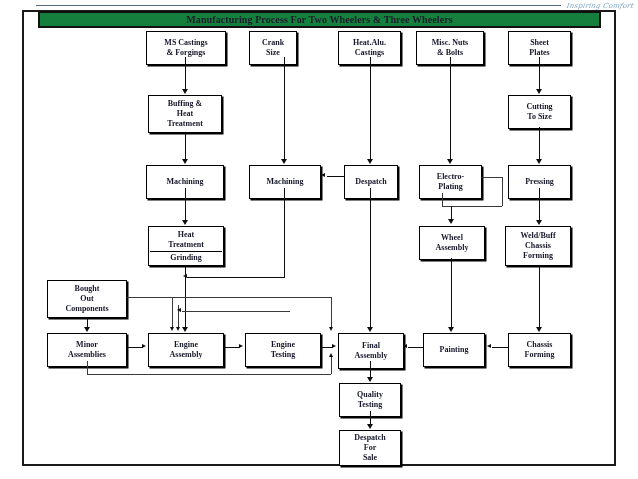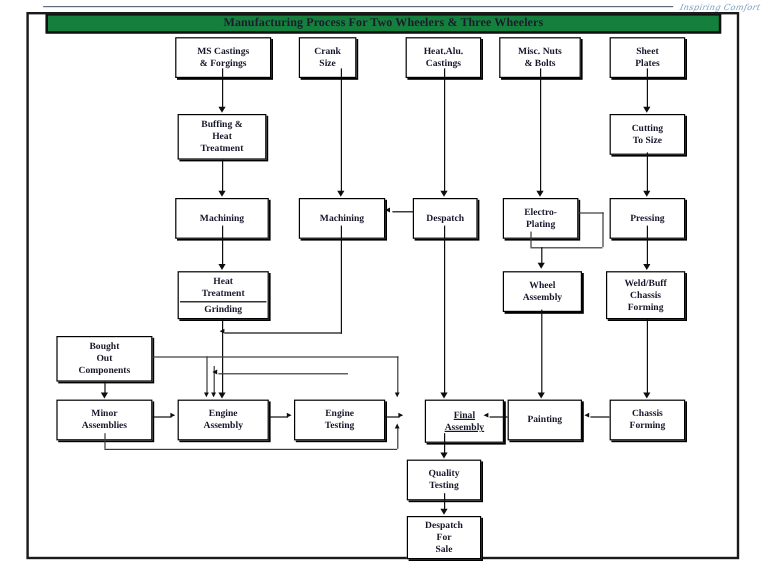--- a/index.html
+++ b/index.html
@@ -151,21 +151,21 @@
     <span class="ln">Assemblies</span>
   </div>
   <div class="node" style="left:148px;top:333px;width:76px;height:28px;">
     <span class="ln">Engine</span>
     <span class="ln">Assembly</span>
   </div>
   <div class="node" style="left:245px;top:333px;width:76px;height:28px;">
     <span class="ln">Engine</span>
     <span class="ln">Testing</span>
   </div>
-  <div class="node" style="left:354px;top:333px;width:66px;height:36px;text-decoration:underline;">
+  <div class="node" style="left:338px;top:333px;width:66px;height:36px;">
     <span class="ln">Final</span>
     <span class="ln">Assembly</span>
   </div>
   <div class="node" style="left:423px;top:333px;width:62px;height:28px;">
     <span class="ln">Painting</span>
   </div>
   <div class="node" style="left:508px;top:333px;width:63px;height:28px;">
     <span class="ln">Chassis</span>
     <span class="ln">Forming</span>
   </div>

